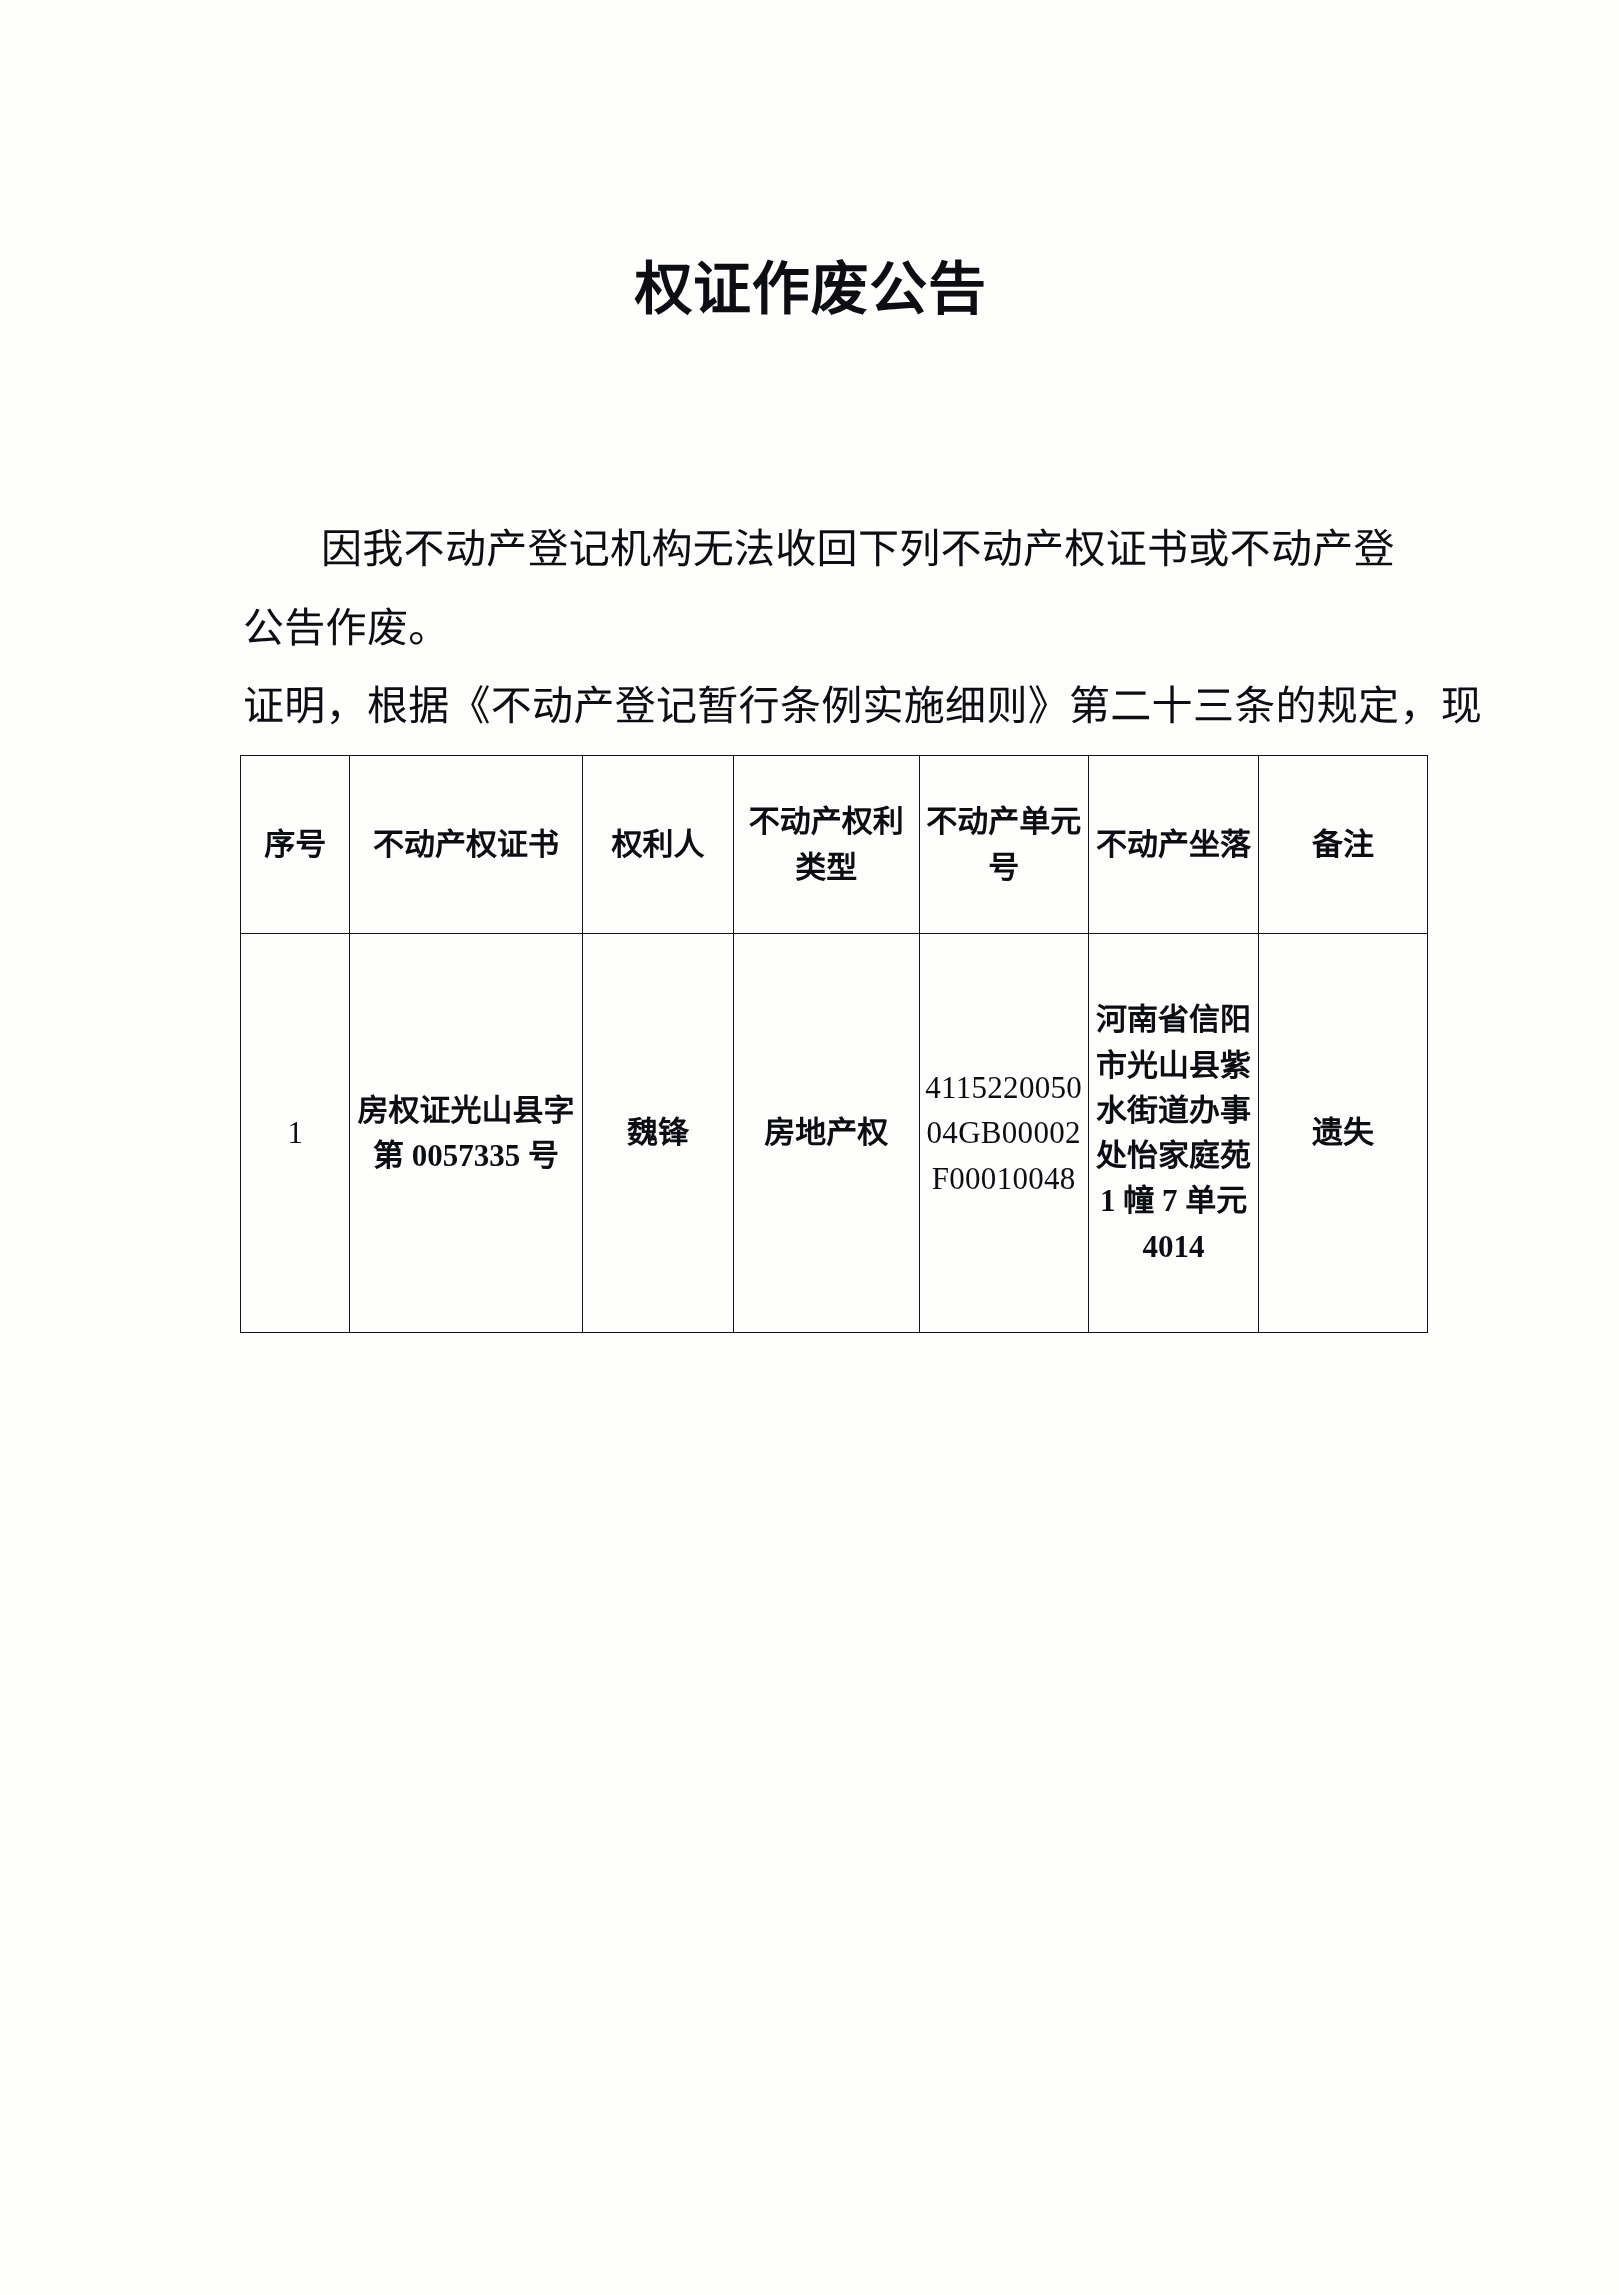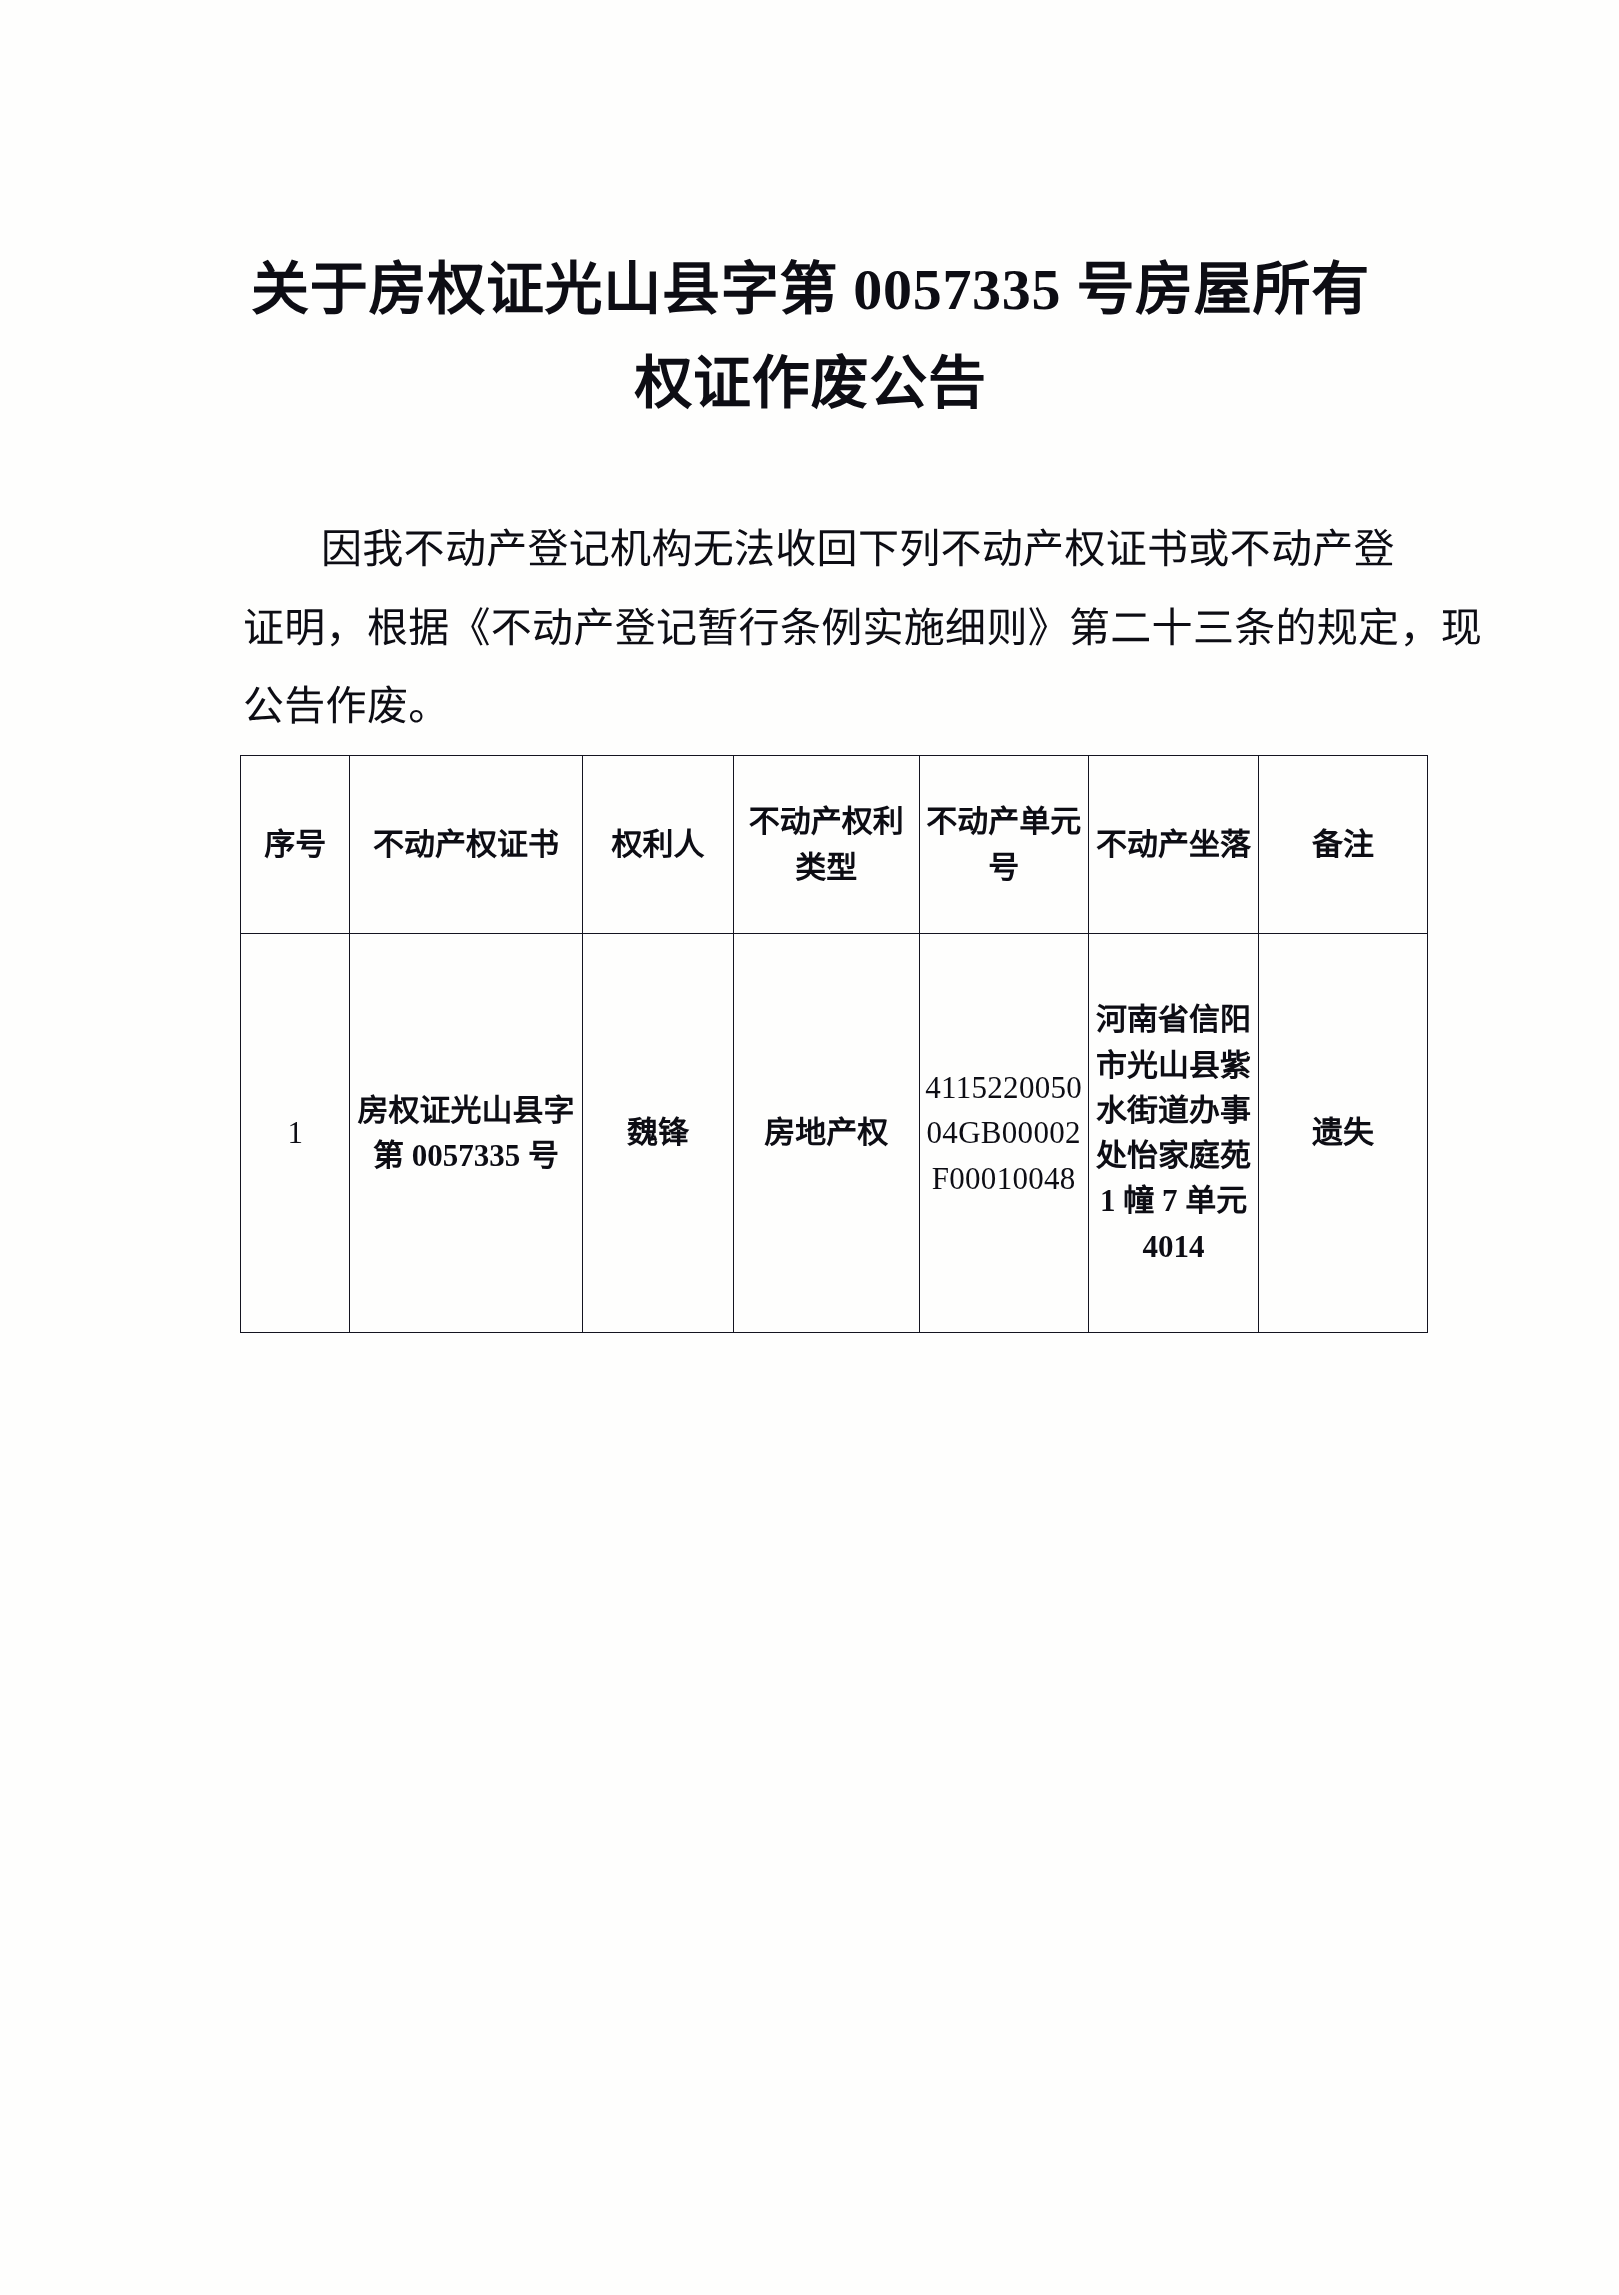--- a/index.html
+++ b/index.html
@@ -119,28 +119,27 @@
     white-space: nowrap;
     margin-top: 50px;
   }
 </style>
 </head>
 <body>
 
 <div class="page">
 
   <div class="doc-title">
-    <span class="tl">关于房权证光山县字第 0057335 号房屋所有</span>
     <span class="tl">权证作废公告</span>
   </div>
 
   <div class="body-par">
     <span class="pl indent">因我不动产登记机构无法收回下列不动产权证书或不动产登</span>
+    <span class="pl">公告作废。</span>
     <span class="pl">证明，根据《不动产登记暂行条例实施细则》第二十三条的规定，现</span>
-    <span class="pl">公告作废。</span>
   </div>
 
   <table class="cert-table">
     <thead>
       <tr>
         <td class="col-seq">序号</td>
         <td class="col-cert">不动产权证书</td>
         <td class="col-owner">权利人</td>
         <td class="col-type">不动产权利类型</td>
         <td class="col-unit">不动产单元号</td>

